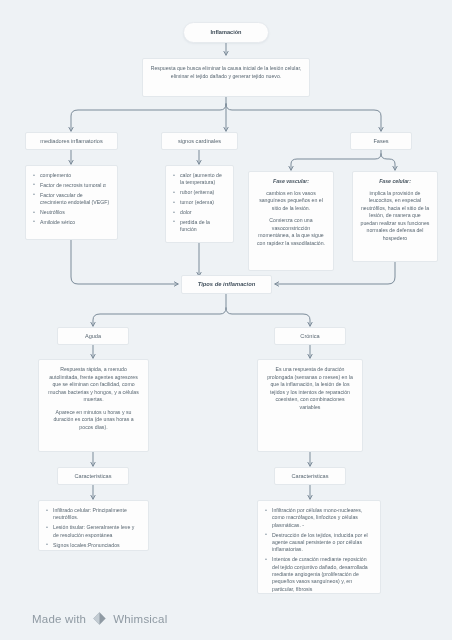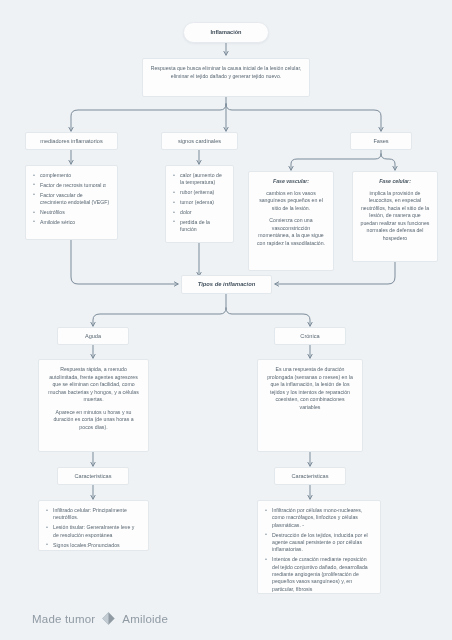--- a/index.html
+++ b/index.html
@@ -196,23 +196,23 @@
 
   <div class="node leftbox" style="left:257px; top:500px; width:124px; height:94px;">
     <ul class="blist">
       <li>Infiltración por células mono-nucleares, como macrófagos, linfocitos y células plasmáticas. -</li>
       <li>Destrucción de los tejidos, inducida por el agente causal persistente o por células inflamatorias.</li>
       <li>Intentos de curación mediante reposición del tejido conjuntivo dañado, desarrollada mediante angiogenia (proliferación de pequeños vasos sanguíneos) y, en particular, fibrosis</li>
     </ul>
   </div>
 
   <div id="footer">
-    <span>Made tumor</span>
+    <span>Made with</span>
     <span class="dmark">
       <svg width="15" height="15" viewBox="0 0 16 16" aria-hidden="true">
         <path d="M8 1.4 L14.6 8 L8 14.6 L1.4 8 Z" fill="#8f9aa3"></path>
         <path d="M8 1.4 L1.4 8 L8 14.6 Z" fill="#c3ccd3"></path>
       </svg>
     </span>
-    <span>Amiloide</span>
+    <span>Whimsical</span>
   </div>
 
 </div>
 
 </body></html>

